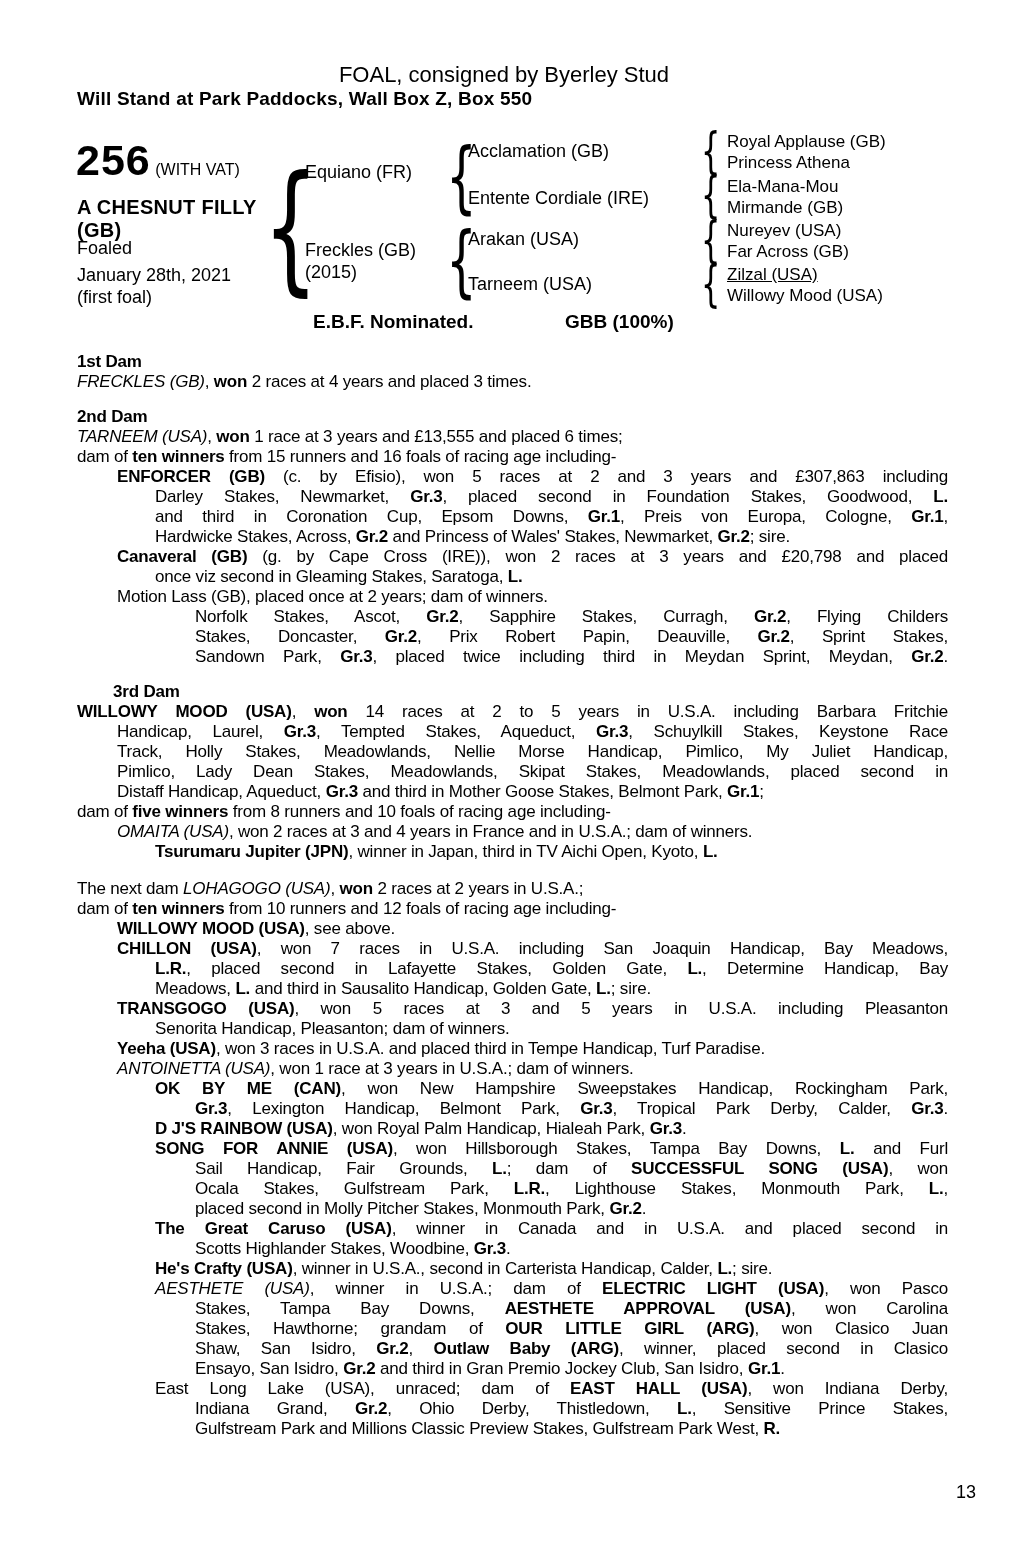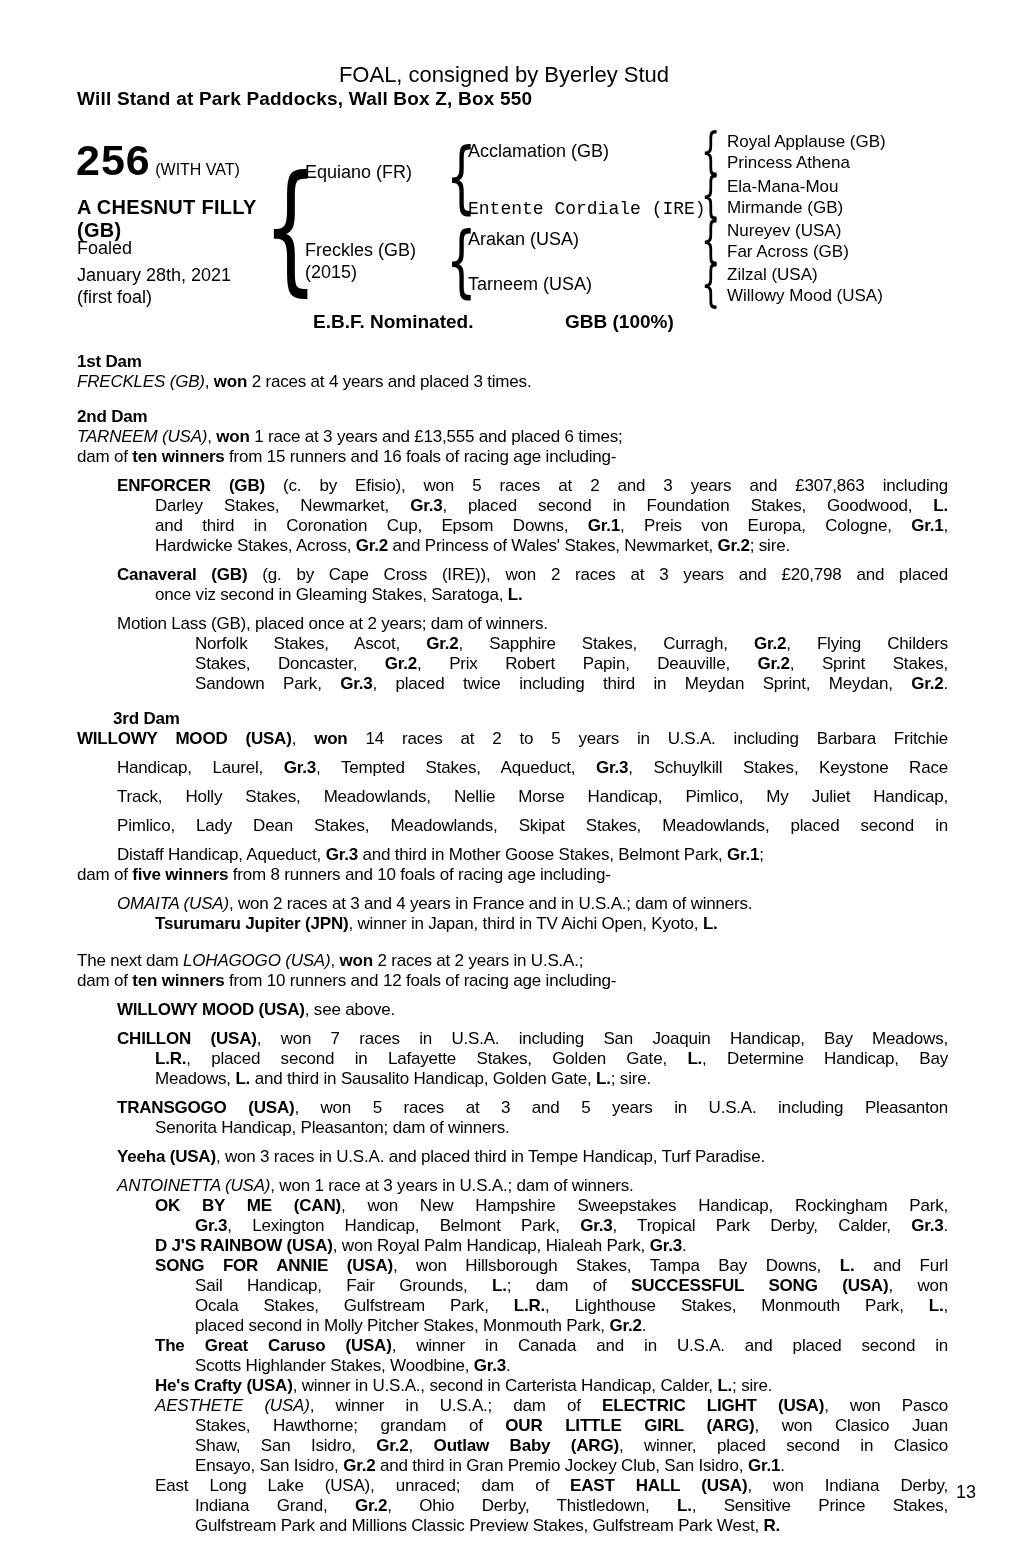--- a/index.html
+++ b/index.html
@@ -25,21 +25,21 @@
   .brace.med{font-size:78px;}
   .brace.sml{font-size:49px;}
   
   .nom{position:absolute;top:311px;font-weight:bold;font-size:19px;}
   
   .body-col{position:absolute;left:77px;top:352px;width:871px;font-size:17px;
             line-height:20px;letter-spacing:-0.2px;}
   .line{min-height:20px;}
   .jl{text-align:justify;text-align-last:justify;}
   .ind0{padding-left:0;}
-  .ind1{padding-left:40px;margin-top:9px;}
+  .ind1{padding-left:40px;}
   .ind2{padding-left:78px;}
   .ind3{padding-left:118px;}
   .b{font-weight:bold;}
   .i{font-style:italic;}
   .pagenum{position:absolute;left:956px;top:1482px;font-size:18px;}
 </style>
 </head>
 <body>
 
 <div class="page">
@@ -63,31 +63,31 @@
   <div class="brace sml" style="left:701px;top:127px;"></div>
   <div class="brace sml" style="left:701px;top:171px;"></div>
   <div class="brace sml" style="left:701px;top:216px;"></div>
   <div class="brace sml" style="left:701px;top:260px;"></div>
 
   <div class="ped-name" style="left:305px;top:162px;">Equiano (FR)</div>
   <div class="ped-name" style="left:305px;top:240px;">Freckles (GB)</div>
   <div class="ped-name" style="left:305px;top:262px;">(2015)</div>
 
   <div class="ped-name" style="left:468px;top:141px;">Acclamation (GB)</div>
-  <div class="ped-name" style="left:468px;top:199px;font-family:Liberation Mono, monospace;">Entente Cordiale (IRE)</div>
+  <div class="ped-name" style="left:468px;top:188px;">Entente Cordiale (IRE)</div>
   <div class="ped-name" style="left:468px;top:229px;">Arakan (USA)</div>
   <div class="ped-name" style="left:468px;top:274px;">Tarneem (USA)</div>
 
   <div class="ped-name g3" style="left:727px;top:132px;">Royal Applause (GB)</div>
   <div class="ped-name g3" style="left:727px;top:153px;">Princess Athena</div>
   <div class="ped-name g3" style="left:727px;top:177px;">Ela-Mana-Mou</div>
   <div class="ped-name g3" style="left:727px;top:198px;">Mirmande (GB)</div>
   <div class="ped-name g3" style="left:727px;top:221px;">Nureyev (USA)</div>
   <div class="ped-name g3" style="left:727px;top:242px;">Far Across (GB)</div>
-  <div class="ped-name g3" style="left:727px;top:265px;">Zilzal (USA)</div>
+  <div class="ped-name g3" style="left:727px;top:265px;text-decoration:underline;">Zilzal (USA)</div>
   <div class="ped-name g3" style="left:727px;top:286px;">Willowy Mood (USA)</div>
 
   <div class="nom" style="left:313px;">E.B.F. Nominated.</div>
   <div class="nom" style="left:565px;">GBB (100%)</div>
 
   <div class="body-col" id="body-col">
       <div class="line ind0"><span class="b">1st Dam</span></div>
       <div class="line ind0"><span class="i">FRECKLES (GB)</span><span>, </span><span class="b">won</span><span> 2 races at 4 years and placed 3 times.</span></div>
       <div class="line ind0" style="margin-top: 15px;"><span class="b">2nd Dam</span></div>
       <div class="line ind0"><span class="i">TARNEEM (USA)</span><span>, </span><span class="b">won</span><span> 1 race at 3 years and £13,555 and placed 6 times;</span></div>
@@ -125,20 +125,21 @@
       <div class="line ind3 jl"><span class="b">Gr.3</span><span>, Lexington Handicap, Belmont Park, </span><span class="b">Gr.3</span><span>, Tropical Park Derby, Calder, </span><span class="b">Gr.3</span><span>.</span></div>
       <div class="line ind2"><span class="b">D J'S RAINBOW (USA)</span><span>, won Royal Palm Handicap, Hialeah Park, </span><span class="b">Gr.3</span><span>.</span></div>
       <div class="line ind2 jl"><span class="b">SONG FOR ANNIE (USA)</span><span>, won Hillsborough Stakes, Tampa Bay Downs, </span><span class="b">L.</span><span> and Furl</span></div>
       <div class="line ind3 jl"><span>Sail Handicap, Fair Grounds, </span><span class="b">L.</span><span>; dam of </span><span class="b">SUCCESSFUL SONG (USA)</span><span>, won</span></div>
       <div class="line ind3 jl"><span>Ocala Stakes, Gulfstream Park, </span><span class="b">L.R.</span><span>, Lighthouse Stakes, Monmouth Park, </span><span class="b">L.</span><span>,</span></div>
       <div class="line ind3"><span>placed second in Molly Pitcher Stakes, Monmouth Park, </span><span class="b">Gr.2</span><span>.</span></div>
       <div class="line ind2 jl"><span class="b">The Great Caruso (USA)</span><span>, winner in Canada and in U.S.A. and placed second in</span></div>
       <div class="line ind3"><span>Scotts Highlander Stakes, Woodbine, </span><span class="b">Gr.3</span><span>.</span></div>
       <div class="line ind2"><span class="b">He's Crafty (USA)</span><span>, winner in U.S.A., second in Carterista Handicap, Calder, </span><span class="b">L.</span><span>; sire.</span></div>
       <div class="line ind2 jl"><span class="i">AESTHETE (USA)</span><span>, winner in U.S.A.; dam of </span><span class="b">ELECTRIC LIGHT (USA)</span><span>, won Pasco</span></div>
+      <div class="line ind3 jl"><span>Stakes, Tampa Bay Downs, </span><span class="b">AESTHETE APPROVAL (USA)</span><span>, won Carolina</span></div>
       <div class="line ind3 jl"><span>Stakes, Hawthorne; grandam of </span><span class="b">OUR LITTLE GIRL (ARG)</span><span>, won Clasico Juan</span></div>
       <div class="line ind3 jl"><span>Shaw, San Isidro, </span><span class="b">Gr.2</span><span>, </span><span class="b">Outlaw Baby (ARG)</span><span>, winner, placed second in Clasico</span></div>
       <div class="line ind3"><span>Ensayo, San Isidro, </span><span class="b">Gr.2</span><span> and third in Gran Premio Jockey Club, San Isidro, </span><span class="b">Gr.1</span><span>.</span></div>
       <div class="line ind2 jl"><span>East Long Lake (USA), unraced; dam of </span><span class="b">EAST HALL (USA)</span><span>, won Indiana Derby,</span></div>
       <div class="line ind3 jl"><span>Indiana Grand, </span><span class="b">Gr.2</span><span>, Ohio Derby, Thistledown, </span><span class="b">L.</span><span>, Sensitive Prince Stakes,</span></div>
       <div class="line ind3"><span>Gulfstream Park and Millions Classic Preview Stakes, Gulfstream Park West, </span><span class="b">R.</span></div>
     </div>
 
   <div class="pagenum">13</div>
 </div>

